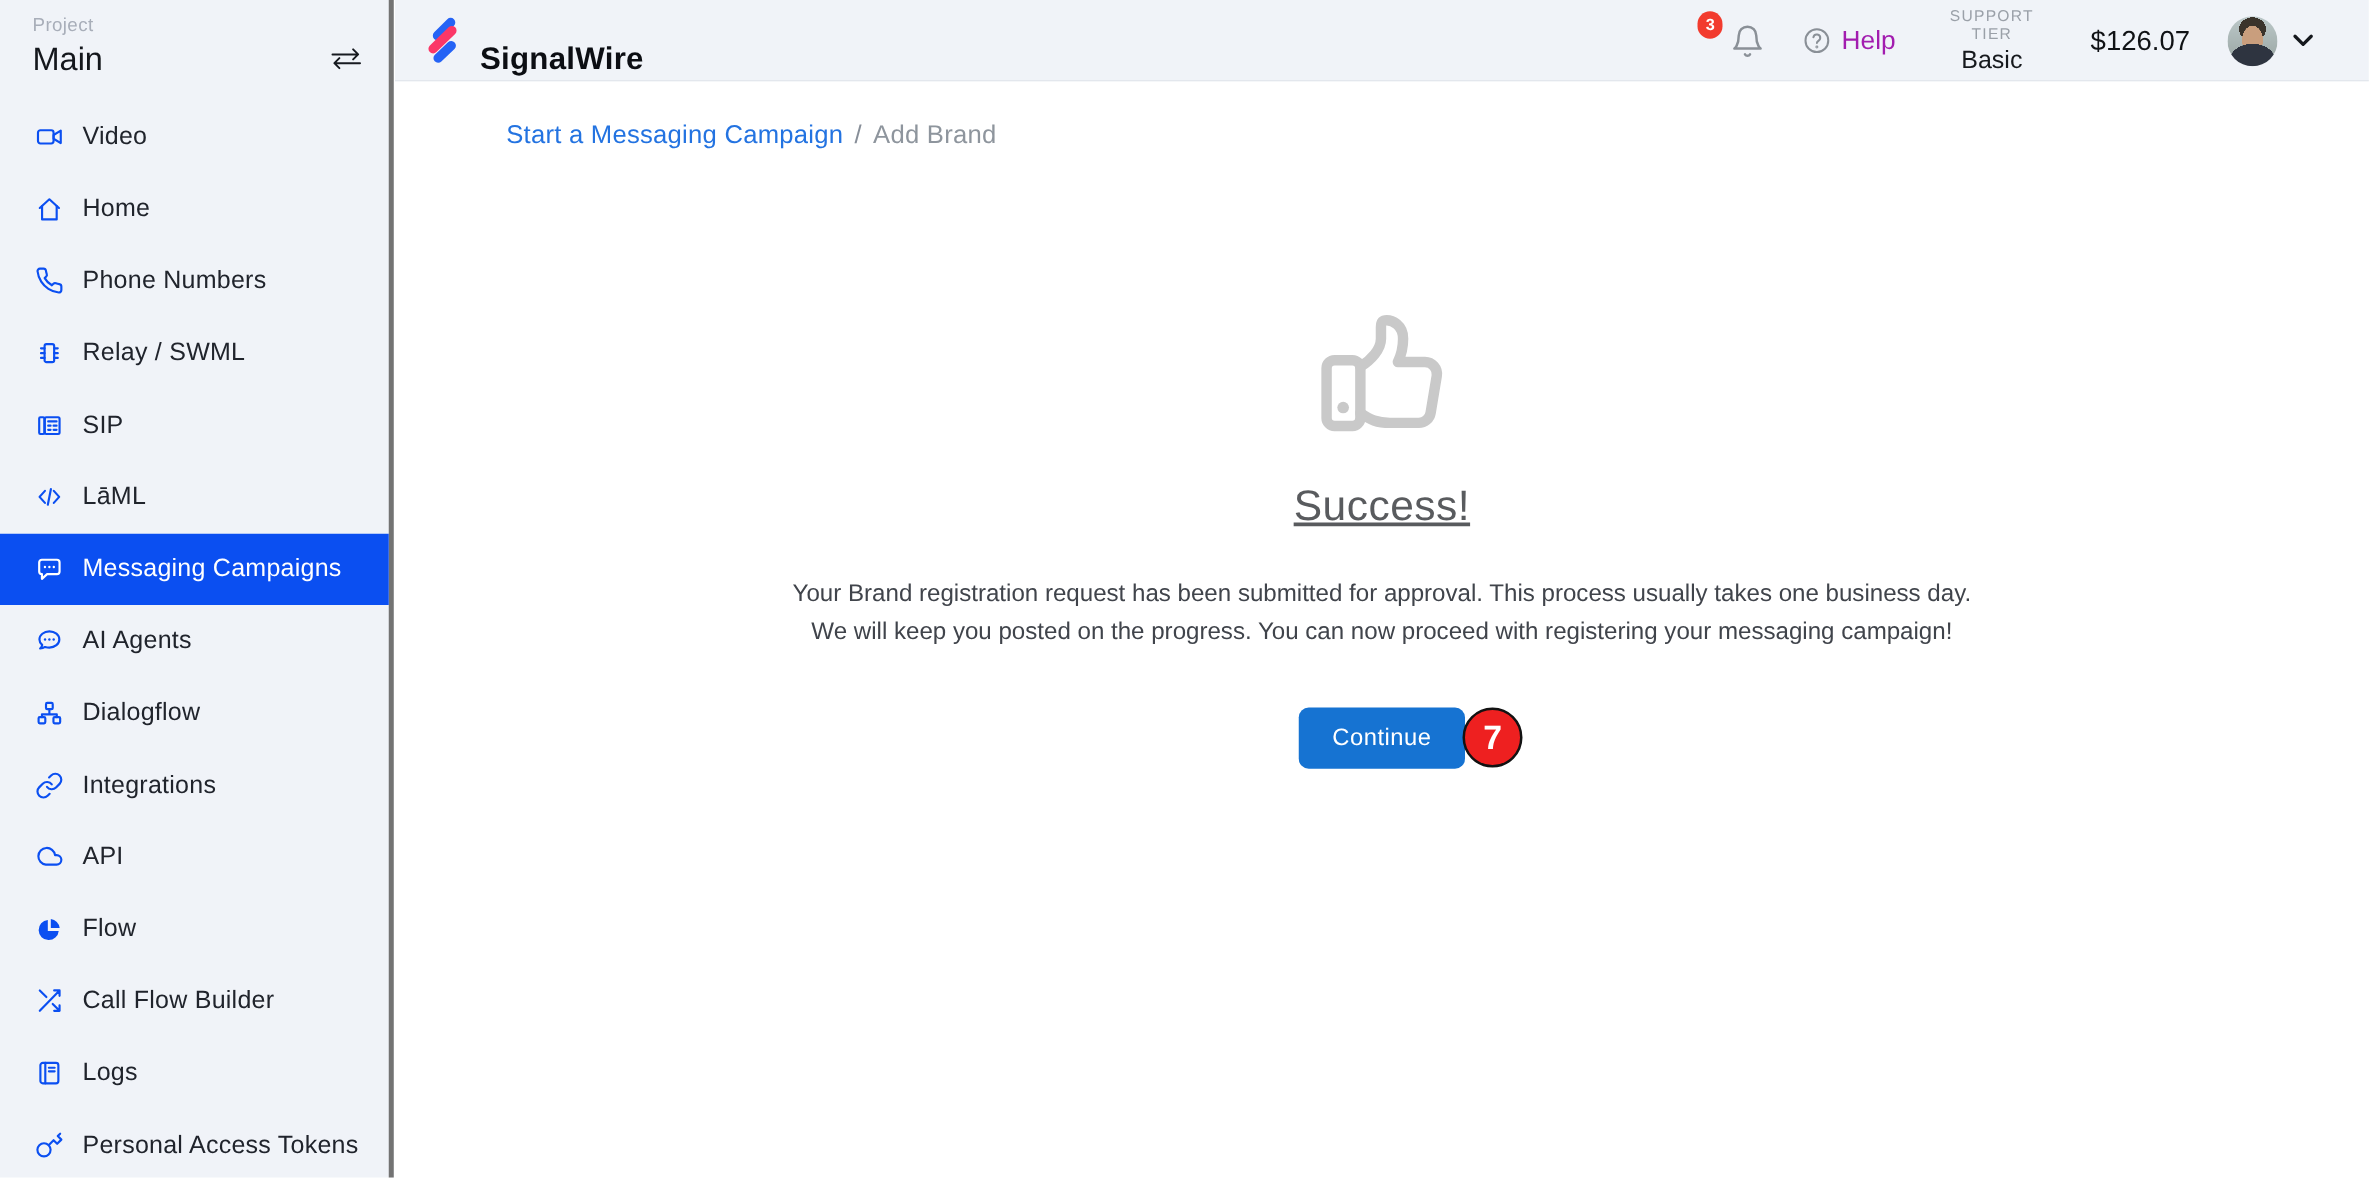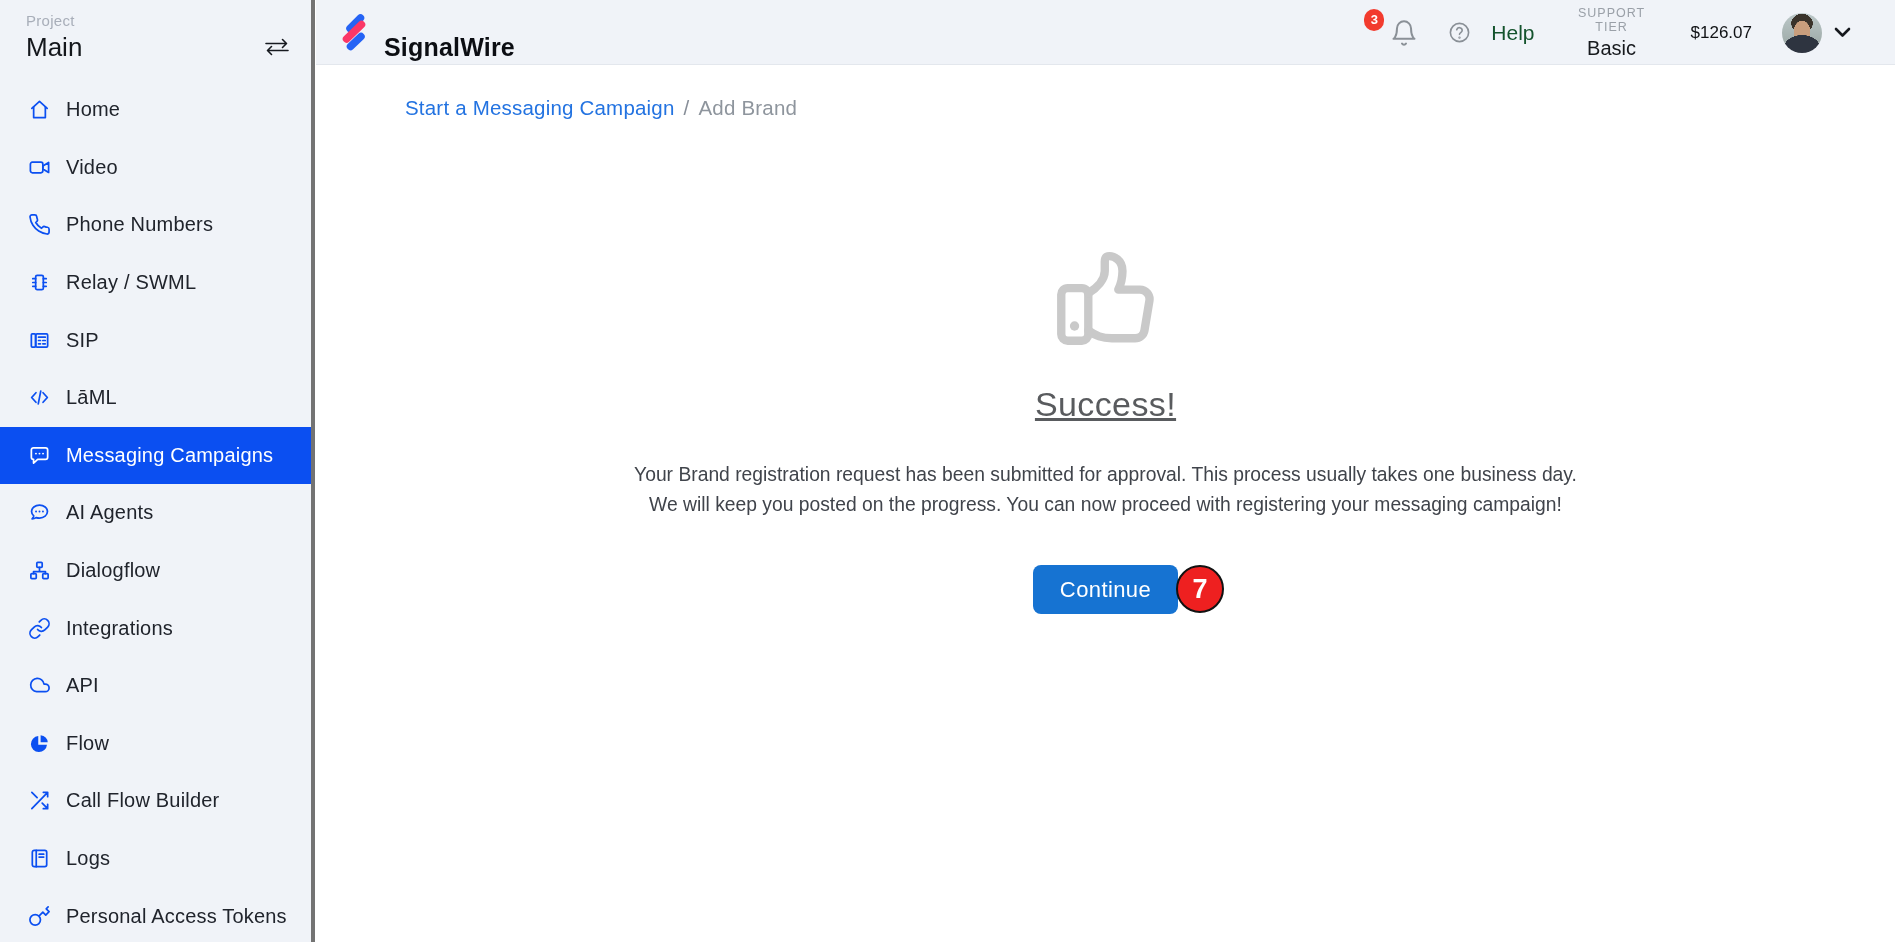--- a/index.html
+++ b/index.html
@@ -30,49 +30,49 @@
             display:flex; align-items:center; padding-left:19px; z-index:2; }
   .logo-mark { width:40px; height:42px; }
   .brand { font-size:25px; font-weight:700; color:#0c0e13; margin-left:9px; letter-spacing:.2px;margin-top:30px; }
   .top-right { position:absolute; right:44px; top:0; height:65px; display:flex; align-items:center; }
   .bell-wrap { position:relative; width:28px; height:28px; margin-right:30px; cursor:pointer; }
   .bell-wrap svg { width:28px; height:28px; stroke:#8a9097; fill:none; stroke-width:1.7;
                    stroke-linecap:round; stroke-linejoin:round; }
   .notif-badge { position:absolute; left:-26px; top:-10px; min-width:20px; height:22px;
                  border-radius:11px; background:#f23b2e; color:#fff; font-size:13px;
                  font-weight:700; display:flex; align-items:center; justify-content:center; }
-  .help { display:flex; align-items:center; gap:20px; margin-right:28px; color:#14532d;
+  .help { display:flex; align-items:center; gap:8px; margin-right:28px; color:#a21caf;
           font-size:21px; cursor:pointer; }
   .help svg { width:23px; height:23px; stroke:#8a9097; fill:none; stroke-width:1.7;
               stroke-linecap:round; stroke-linejoin:round; }
   .tier { width:98px; text-align:center; margin-right:30px; }
   .tier-label { font-size:12.5px; color:#9aa0a8; letter-spacing:1px; }
   .tier-value { font-size:20px; color:#16191d; margin-top:3px; }
-  .balance { font-size:17px; color:#101215; margin-right:30px; }
+  .balance { font-size:22px; color:#101215; margin-right:30px; }
   .avatar { width:40px; height:40px; border-radius:50%; margin-right:12px; cursor:pointer;
             background:
               radial-gradient(ellipse 46% 34% at 50% 89%, #2e3440 0 99%, transparent 100%),
               radial-gradient(ellipse 21% 29% at 50% 48%, #c99e7d 0 99%, transparent 100%),
               radial-gradient(ellipse 27% 24% at 50% 26%, #3a332b 0 99%, transparent 100%),
               linear-gradient(#bcc8c9, #97a3a0); }
   .user-chevron { width:17px; height:11px; color:#15181d; cursor:pointer; }
 
   
   .main { position:absolute; left:316px; top:66px; right:0; bottom:0; background:#fff; }
   .breadcrumb { position:absolute; left:89px; top:30px; font-size:20.5px; letter-spacing:.2px; }
   .crumb-link { color:#2373e1; cursor:pointer; text-decoration:none; }
   .crumb-sep { color:#878e98; margin:0 9px; }
   .crumb-current { color:#8e959d; }
   .content { position:absolute; left:0; right:0; top:0; text-align:center; }
   .thumb-icon { width:118px; height:118px; margin-top:172px; }
   .success-title { font-size:34px; font-weight:400; color:#595b5e; margin-top:25px; letter-spacing:.4px;text-decoration:underline; }
   .message { max-width:952px; margin:36px auto 0; font-size:19.3px; line-height:29.5px; color:#40444b; }
   .btn-row { margin-top:46px; display:inline-block; position:relative; }
   .continue-btn { background:#1673d2; color:#fff; border:none; border-radius:8px;
-                  font-family:inherit; font-size:22px; letter-spacing:.4px;
+                  font-family:inherit; font-size:19px; letter-spacing:.4px;
                   padding:4px 27px; height:49px; min-width:116px; cursor:pointer; }
   .som-marker { position:absolute; left:calc(100% - 2px); top:0; width:48px; height:48px;
                 border-radius:50%; background:#ee2020; border:2.5px solid #121212;
                 color:#fff; font-size:27px; font-weight:700;
                 display:flex; align-items:center; justify-content:center; }
 </style>
 </head>
 <body>
 
 <aside class="sidebar">
@@ -84,34 +84,34 @@
         <path d="M3 5.5h20M19.5 1.5l4 4-4 4"></path>
           <path d="M25 12.5H5M8.5 8.5l-4 4 4 4"></path>
       </svg>
     </span>
   </div>
 
   <nav class="nav">
     <div class="nav-item">
       <span class="nav-icon">
         <svg viewBox="0 0 24 24">
+            <rect x="2.5" y="6.5" width="13" height="11" rx="2"></rect>
+            <path d="M15.5 10.4l6-3.6v10.4l-6-3.6z"></path>
+          </svg>
+      </span>
+      <span>Video</span>
+    </div>
+    <div class="nav-item">
+      <span class="nav-icon">
+        <svg viewBox="0 0 24 24">
             <path d="M4 10.8 12 3.6l8 7.2"></path>
             <path d="M5.9 9.2V20.4h12.2V9.2"></path>
           </svg>
       </span>
       <span>Home</span>
-    </div>
-    <div class="nav-item">
-      <span class="nav-icon">
-        <svg viewBox="0 0 24 24">
-            <rect x="2.5" y="6.5" width="13" height="11" rx="2"></rect>
-            <path d="M15.5 10.4l6-3.6v10.4l-6-3.6z"></path>
-          </svg>
-      </span>
-      <span>Video</span>
     </div>
     <div class="nav-item">
       <span class="nav-icon">
         <svg viewBox="0 0 24 24">
             <path d="M22 16.92v3a2 2 0 0 1-2.18 2 19.79 19.79 0 0 1-8.63-3.07 19.5 19.5 0 0 1-6-6A19.79 19.79 0 0 1 2.12 4.18 2 2 0 0 1 4.11 2h3a2 2 0 0 1 2 1.72c.13.96.36 1.9.7 2.81a2 2 0 0 1-.45 2.11L8.09 9.91a16 16 0 0 0 6 6l1.27-1.27a2 2 0 0 1 2.11-.45c.91.34 1.85.57 2.81.7A2 2 0 0 1 22 16.92z"></path>
           </svg>
       </span>
       <span>Phone Numbers</span>
     </div>
     <div class="nav-item">

